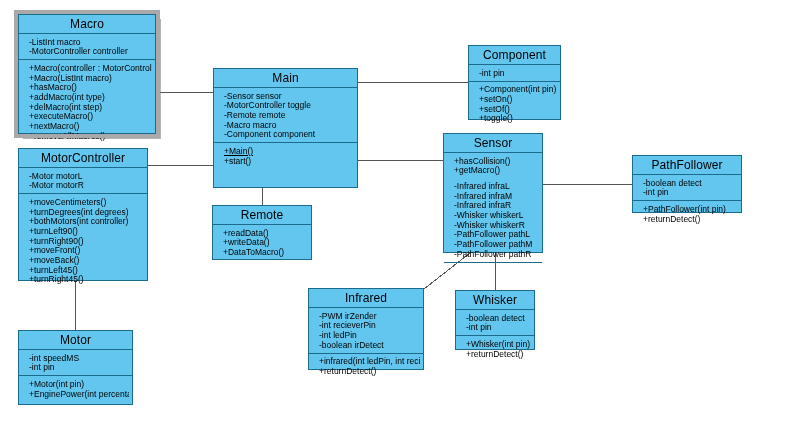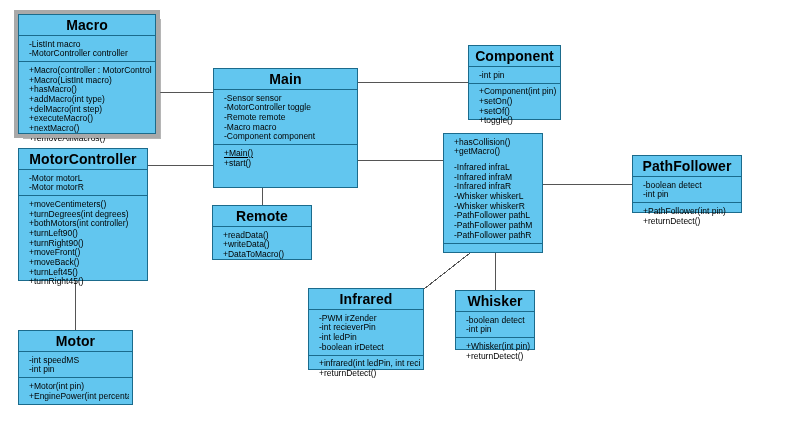--- a/index.html
+++ b/index.html
@@ -29,22 +29,22 @@
     z-index: 3;
     background: #62c6ef;
     border: 1px solid #1b6b8c;
     box-sizing: border-box;
     color: #000000;
     font-size: 8.5px;
     line-height: 1.0;
   }
   .uml-class .cls-name {
     text-align: center;
-    font-weight: bold;
-    font-size: 14px;
+    font-weight: normal;
+    font-size: 12px;
     padding: 3px 2px 3px 2px;
     border-bottom: 1px solid #1b6b8c;
     letter-spacing: 0.1px;
   }
   .uml-class .cls-section {
     padding: 3px 3px 3px 10px;
   }
   .uml-class .cls-attrs {
     border-bottom: 1px solid #1b6b8c;
   }
@@ -167,20 +167,21 @@
         <div class="cls-row">-int pin</div>
       </div>
       <div class="cls-section cls-ops">
         <div class="cls-row">+Component(int pin)</div>
         <div class="cls-row">+setOn()</div>
         <div class="cls-row">+setOf()</div>
         <div class="cls-row">+toggle()</div>
       </div>
     </div>
     <div class="uml-class" style="left: 443px; top: 133px; width: 100px; height: 120px;">
+      <div class="cls-name">Sensor</div>
       <div class="cls-section cls-ops">
         <div class="cls-row">+hasCollision()</div>
         <div class="cls-row">+getMacro()</div>
       </div>
       <div class="cls-section cls-attrs">
         <div class="cls-row">-Infrared infraL</div>
         <div class="cls-row">-Infrared infraM</div>
         <div class="cls-row">-Infrared infraR</div>
         <div class="cls-row">-Whisker whiskerL</div>
         <div class="cls-row">-Whisker whiskerR</div>

